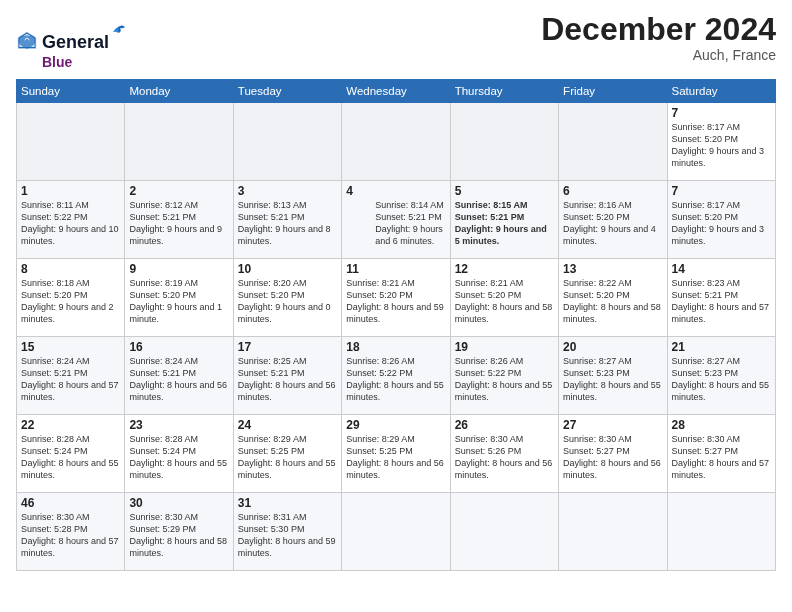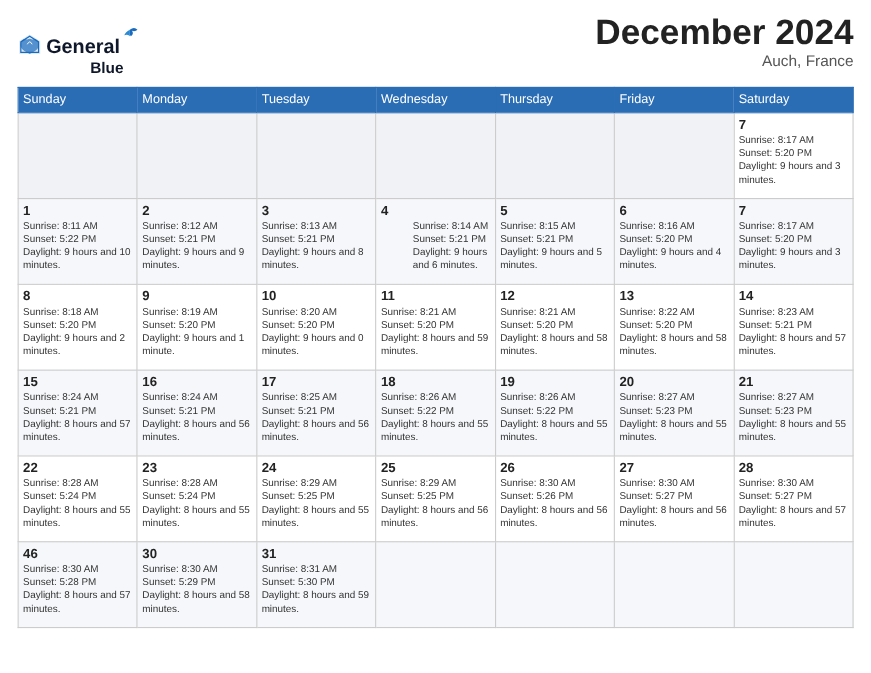--- a/index.html
+++ b/index.html
@@ -28,23 +28,22 @@
     .logo-text-general {
       font-size: 18px;
       font-weight: bold;
       color: #0f172a;
       line-height: 1.1;
       margin-top: 21px;
     }
     .logo-text-blue {
       font-size: 14px;
       font-weight: bold;
-      color: #0f172a;
+      color: #701a75;
       line-height: 1.1;
-      margin-left: 40px;
     }
     .logo-icon {
       width: 22px;
       height: 22px;
     }
     .title-block {
       text-align: right;
     }
     .month-title {
       font-size: 32px;
@@ -175,21 +174,21 @@
 Daylight: 9 hours and 8 minutes.</div>
           </td>
           <td>
             <span class="day-num">4</span>
             <div class="cell-text" style="white-space: pre-line; margin-left: 29px;">Sunrise: 8:14 AM
 Sunset: 5:21 PM
 Daylight: 9 hours and 6 minutes.</div>
           </td>
           <td>
             <span class="day-num">5</span>
-            <div class="cell-text" style="white-space: pre-line;">Sunrise: 8:15 AM
+            <div class="cell-text" style="white-space: pre-line; font-weight: bold;">Sunrise: 8:15 AM
 Sunset: 5:21 PM
 Daylight: 9 hours and 5 minutes.</div>
           </td>
           <td>
             <span class="day-num">6</span>
             <div class="cell-text" style="white-space: pre-line;">Sunrise: 8:16 AM
 Sunset: 5:20 PM
 Daylight: 9 hours and 4 minutes.</div>
           </td>
           <td>
@@ -300,21 +299,21 @@
 Sunset: 5:24 PM
 Daylight: 8 hours and 55 minutes.</div>
           </td>
           <td>
             <span class="day-num">24</span>
             <div class="cell-text" style="white-space: pre-line;">Sunrise: 8:29 AM
 Sunset: 5:25 PM
 Daylight: 8 hours and 55 minutes.</div>
           </td>
           <td>
-            <span class="day-num">25</span>
+            <span class="day-num">29</span>
             <div class="cell-text" style="white-space: pre-line;">Sunrise: 8:29 AM
 Sunset: 5:25 PM
 Daylight: 8 hours and 56 minutes.</div>
           </td>
           <td>
             <span class="day-num">26</span>
             <div class="cell-text" style="white-space: pre-line;">Sunrise: 8:30 AM
 Sunset: 5:26 PM
 Daylight: 8 hours and 56 minutes.</div>
           </td>

